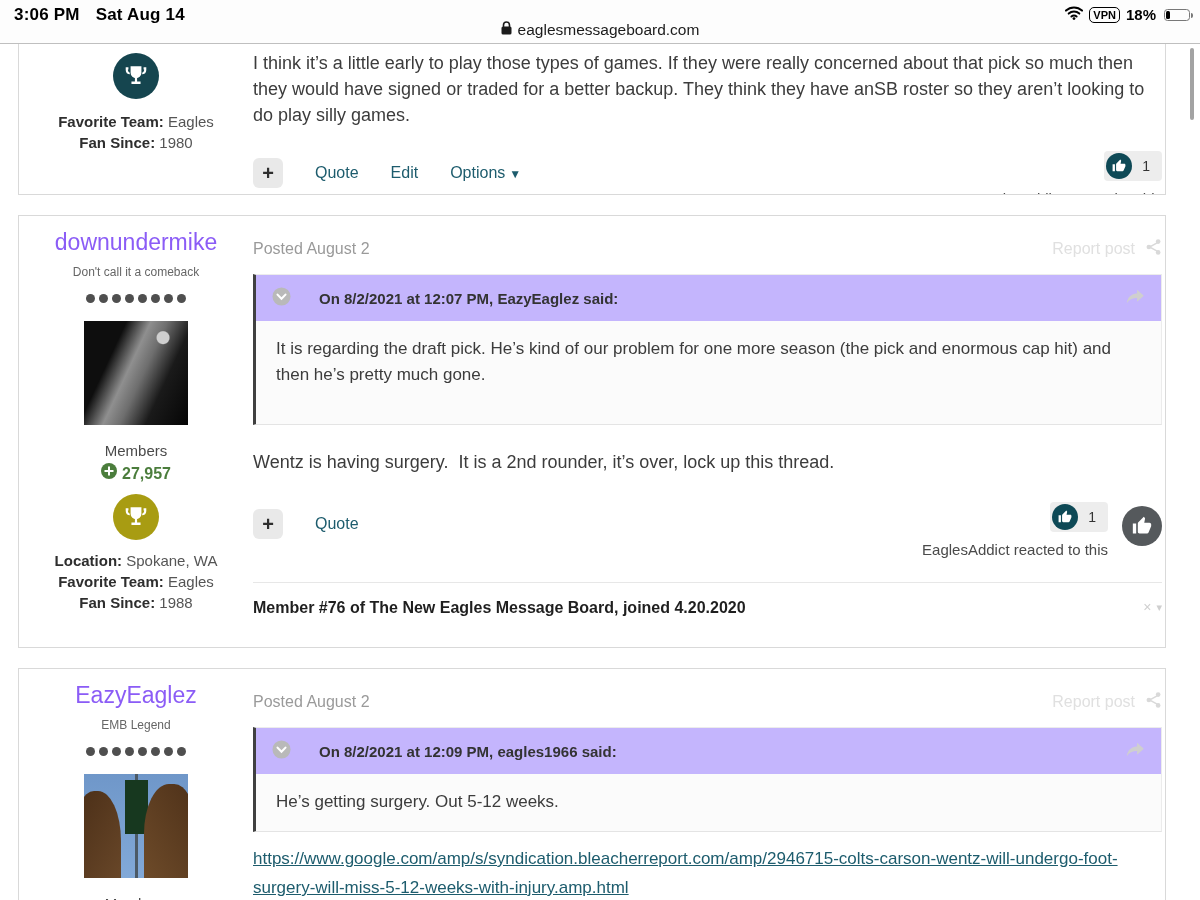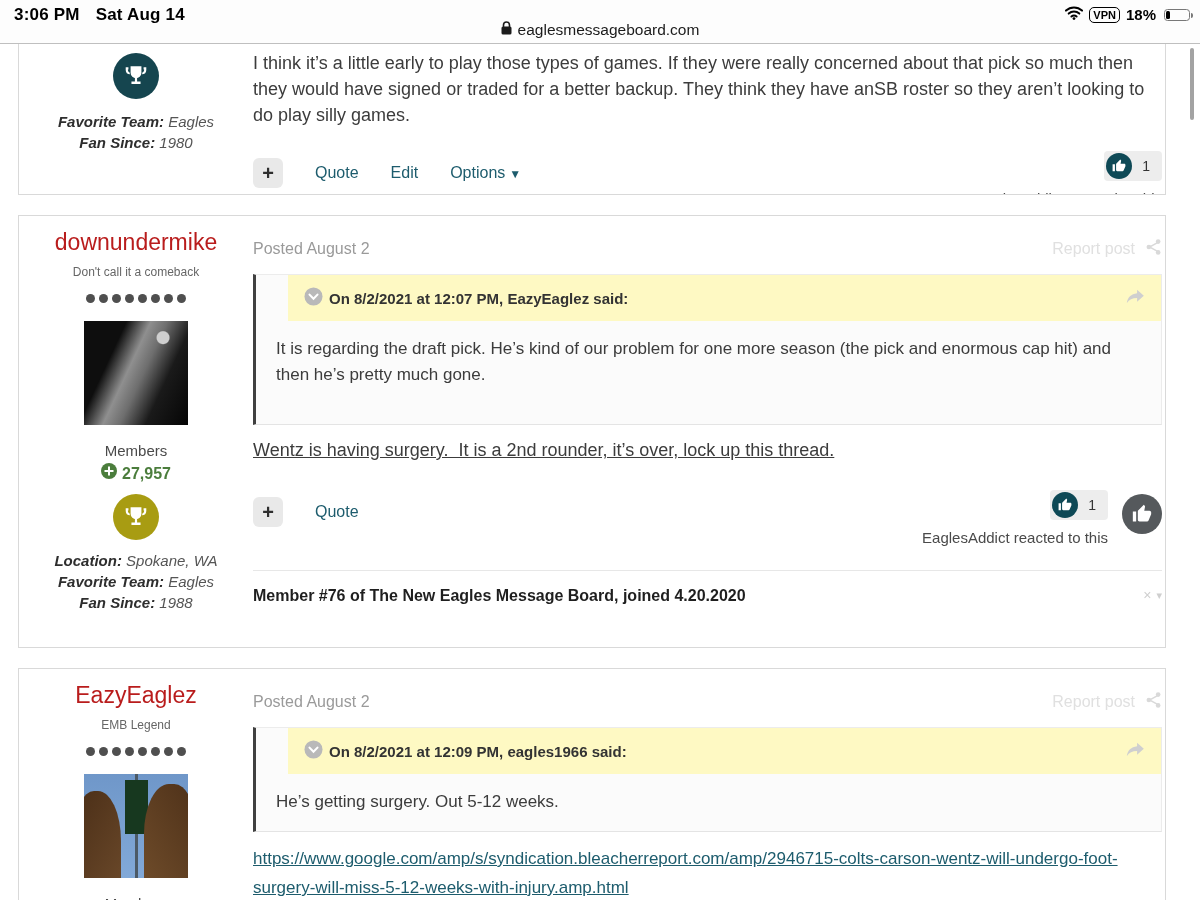--- a/index.html
+++ b/index.html
@@ -20,55 +20,55 @@
   
   .scrollbar { position:absolute; right:6px; top:48px; width:4px; height:72px; background:#a3a3a3; border-radius:2px; z-index:9;}
   
   .card { margin-left:18px; width:1148px; background:#fff; border:1px solid #d9d9d9; display:flex; overflow:hidden;}
   .card1 { border-top:none; height:151px; }
   .card2 { margin-top:20px; height:433px; }
   .card3 { margin-top:20px; height:300px; }
   .psb { width:234px; flex:none; text-align:center; }
   .pcontent { flex:1; padding:0 3px 0 0; position:relative; }
   
-  .author-name { font-size:23px; font-weight:500; color:#b91c1c; line-height:28px; padding-top:12px;}
+  .author-name { font-size:23px; font-weight:500; color:#8b5cf6; line-height:28px; padding-top:12px;}
   .author-title { font-size:12px; color:#666; line-height:21px; margin-top:6px;}
   .pips { margin-top:8px; line-height:14px; }
   .pip { display:inline-block; width:9px; height:9px; border-radius:50%; background:#4f4f4f; margin:0 2px;}
   .avatar { width:104px; height:104px; margin:16px auto 0; position:relative; overflow:hidden;}
   .avatar.av-dark { background:
       radial-gradient(circle at 76% 16%, #cfcfcf 0 5%, rgba(0,0,0,0) 6%),
       linear-gradient(115deg,#0e0e0e 28%,#8f8f8f 44%,#6e6e6e 55%,#1a1a1a 72%,#050505 100%);
   }
   .avatar.av-sky { background:linear-gradient(#6f97c9,#82a9d8); }
   .av-banner { position:absolute; left:39%; top:6%; width:23%; height:52%; background:#17381f; }
   .av-pole { position:absolute; left:49%; top:0; width:3%; height:100%; background:#4c5a66; }
   .av-fig-l { position:absolute; left:-10%; top:16%; width:46%; height:100%; background:linear-gradient(120deg,#4a2e17,#6b492a); border-radius:42% 48% 0 0;}
   .av-fig-r { position:absolute; right:-8%; top:10%; width:50%; height:100%; background:linear-gradient(240deg,#4e3119,#6f4c2a); border-radius:48% 42% 0 0;}
   .group-label { font-size:15px; color:#4a4a4a; line-height:20px; margin-top:16px;}
   .rep-line { margin-top:2px; font-size:16px; font-weight:700; color:#4b7d3c; line-height:20px; display:flex; justify-content:center; align-items:center; gap:5px;}
   .posts-line { margin-top:2px; font-size:16px; color:#b3b3b3; line-height:20px;}
   .s-trophy { width:46px; height:46px; border-radius:50%; margin:10px auto 0; display:flex; align-items:center; justify-content:center;}
   .s-trophy.gold { background:#a89c12; }
   .s-trophy.teal { background:#15454f; margin-top:9px; }
-  .info-lines { margin-top:10px;font-style:italic; }
+  .info-lines { margin-top:10px; }
   .info-line { font-size:15px; line-height:21px; color:#555; }
   .info-line b { color:#2e2e2e; }
   .sb1-info { margin-top:12px; }
   
   .posted-row { padding-top:22px; display:flex; align-items:center;text-align:right; }
   .posted-date { font-size:16px; color:#9a9a9a; }
   .report-group { margin-left:auto; display:flex; align-items:center; gap:10px; }
   .report-label { font-size:16px; color:#e0e0e0; }
   .post-body { font-size:18px; line-height:26px; color:#3c3c3c; white-space:pre-wrap; }
   .card1 .post-body { padding-top:6px; }
-  .reply-text { margin-top:12px;text-decoration:underline; }
+  .reply-text { margin-top:24px; }
   
   .quote { margin-top:14px; border-left:3px solid #404040; border-top:1px solid #ececec; border-right:1px solid #ececec; border-bottom:1px solid #e4e4e4; background:#fbfbfb;}
-  .quote-head { background:#fef9c3; height:46px; display:flex; align-items:center; gap:6px; padding:0 16px; font-size:15px; font-weight:700; color:#333;margin-left:32px;}
+  .quote-head { background:#c4b5fd; height:46px; display:flex; align-items:center; gap:28px; padding:0 16px; font-size:15px; font-weight:700; color:#333;}
   .quote-head .reply-arrow { margin-left:auto; }
   .quote-body { padding:15px 20px 16px; font-size:17px; line-height:26px; color:#3c3c3c;}
   .q2-body { padding-bottom:36px; }
   
   .action-row { display:flex; align-items:flex-start; margin-top:30px; }
   .card2 .action-row { margin-top:34px; }
   .plus-btn { width:30px; height:30px; background:#e9e9e9; border-radius:6px; font-size:20px; font-weight:700; color:#2e2e2e; display:flex; align-items:center; justify-content:center; }
   .link-btn { font-size:16px; color:#1d5c6d; margin-top:6px; margin-left:32px; }
   .link-btn .caret { font-size:12px; margin-left:4px; }
   .react-area { margin-left:auto; display:flex; align-items:flex-start; gap:14px; margin-top:-7px;}

